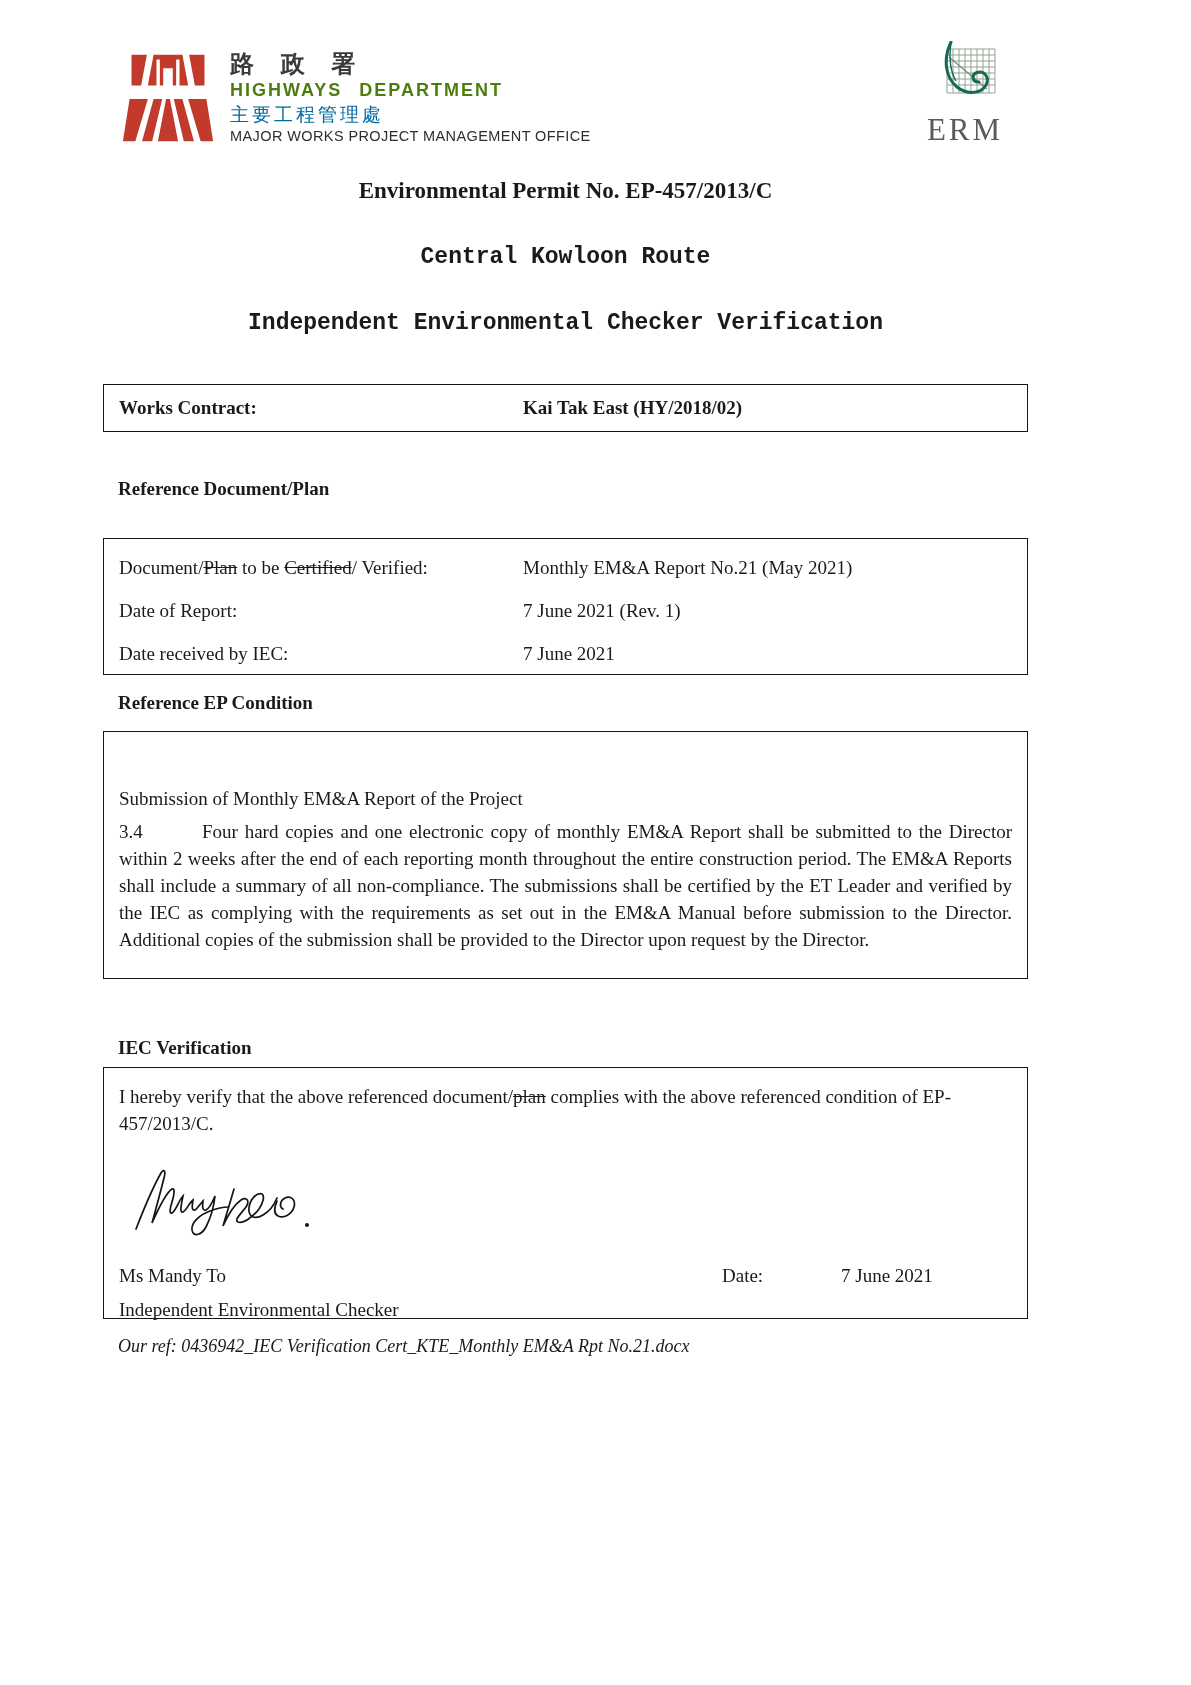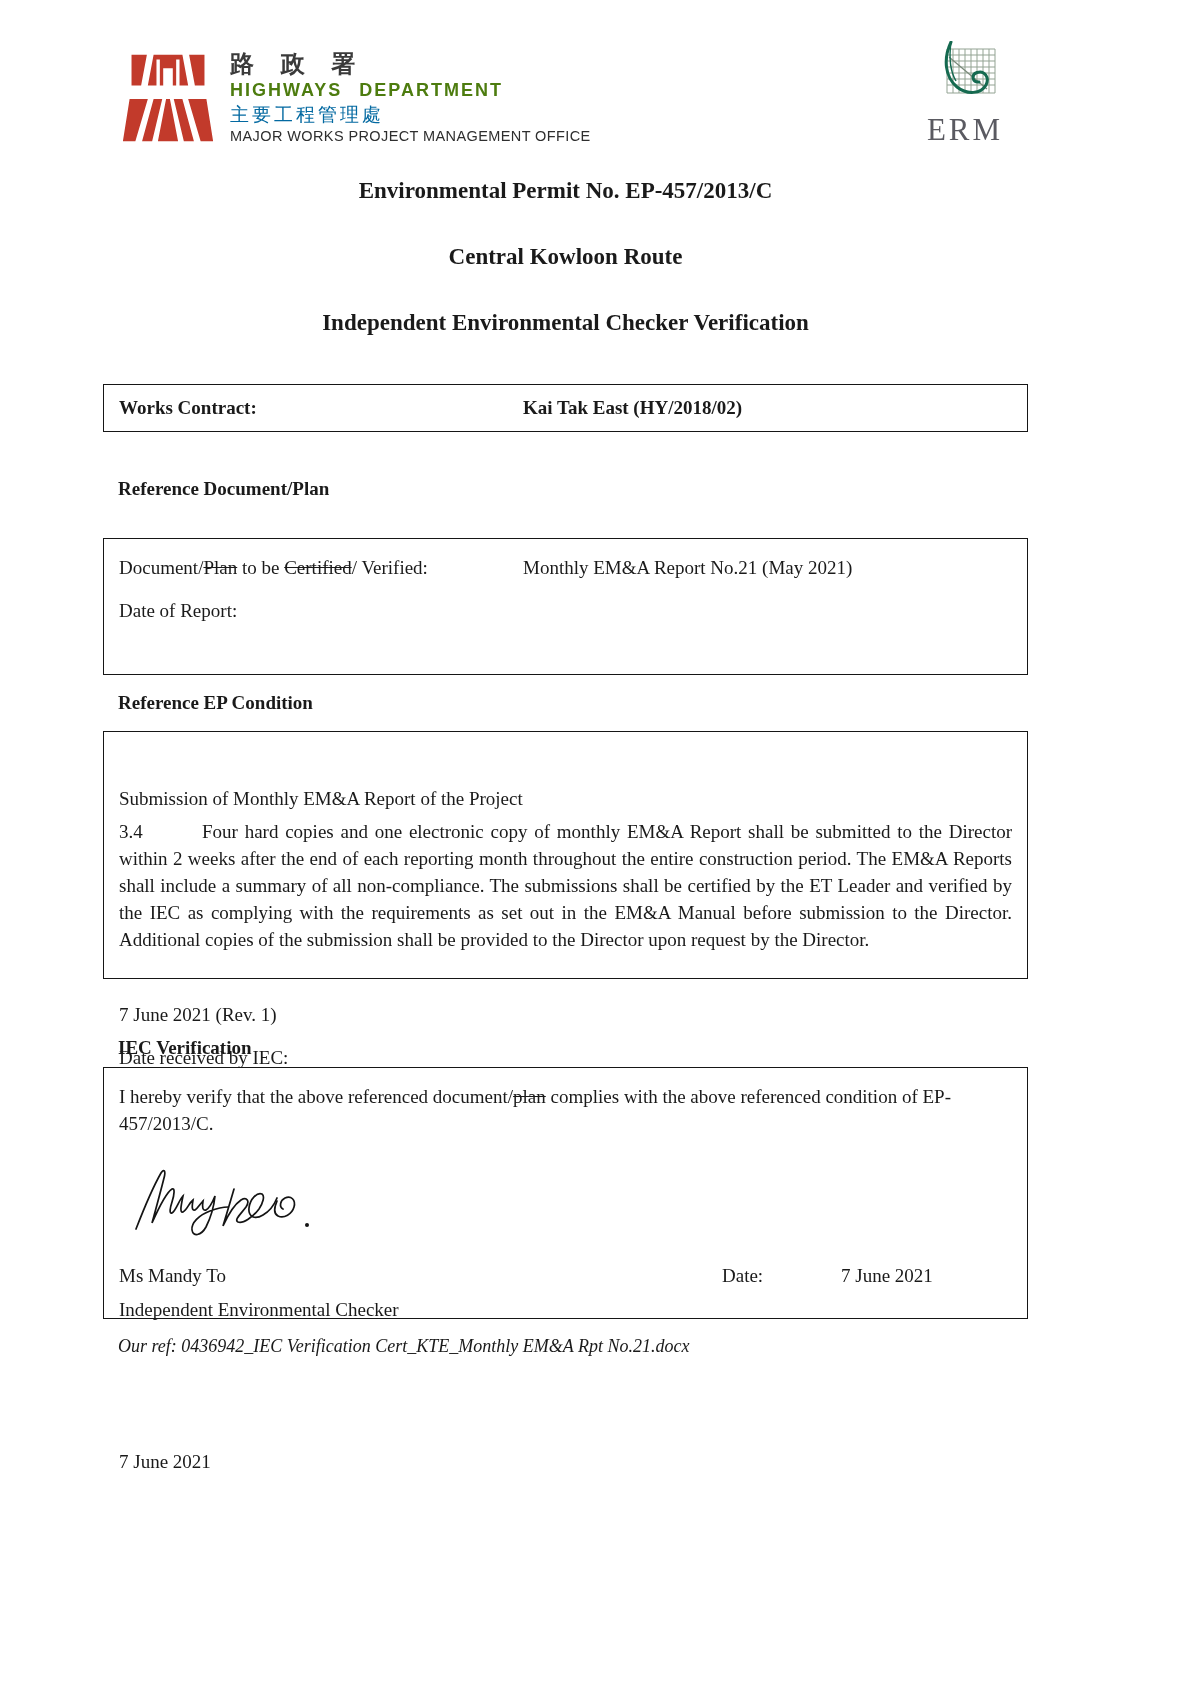--- a/index.html
+++ b/index.html
@@ -19,37 +19,37 @@
   .hyd-text { position:absolute; left:230px; top:44px; width:480px; font-family:"Liberation Sans", sans-serif; }
   .hyd-zh-title   { font-size:24px; font-weight:bold; color:#3a3a3a; letter-spacing:10px; line-height:26px; }
   .hyd-en-title   { font-size:18px; font-weight:bold; color:#4d7c0f; letter-spacing:2px; word-spacing:10px; line-height:26px; }
   .hyd-zh-sub     { font-size:19px; color:#0369a1; letter-spacing:3px; line-height:24px; }
   .hyd-en-sub     { font-size:14.5px; color:#2e2e2e; letter-spacing:0.4px; line-height:19px; }
   .erm-logo { position:absolute; left:925px; top:34px; width:80px; text-align:center; }
   .erm-word { font-family:"Liberation Serif", serif; font-size:31px; letter-spacing:3px; color:#5a5a61; line-height:30px; margin-top:-2px; }
   
   .title-block { position:absolute; left:103px; top:170px; width:925px; text-align:center; }
   .title-line { font-size:23px; font-weight:bold; line-height:28px; }
-  .title-line + .title-line { margin-top:38px; }
+  .title-line + .title-line { margin-top:38px;font-family:Liberation Mono, monospace; }
   
   .sec-heading { position:absolute; left:118px; font-size:19px; font-weight:bold; }
   
   .box {
     position:absolute; left:103px; width:925px;
     border:1.5px solid #161616;
     padding:13px 15px 10px 15px;
     font-size:19px;
   }
   .kv-row { display:flex; line-height:28px; }
   .kv-label { flex:0 0 404px; }
   .kv-value { flex:1; }
   .bold { font-weight:bold; }
   .strike { text-decoration:line-through; }
   
-  .ref-doc-box .kv-row + .kv-row { margin-top:15px;flex-direction:column; }
+  .ref-doc-box .kv-row + .kv-row { margin-top:15px; }
   
   .ep-subject { line-height:28px; margin-top:39px; }
   .ep-clause { margin-top:5px; text-align:justify; line-height:27px; }
   .ep-clause-num { display:inline-block; width:83px; }
   
   .iec-statement { line-height:27px; max-width:880px; }
   .signature-wrap { margin-top:26px; margin-left:12px; height:82px; }
   .sig-row { position:relative; margin-top:16px; line-height:30px; height:34px; }
   .sig-date-label { position:absolute; left:603px; top:0; }
   .sig-date-value { position:absolute; left:722px; top:0; }

